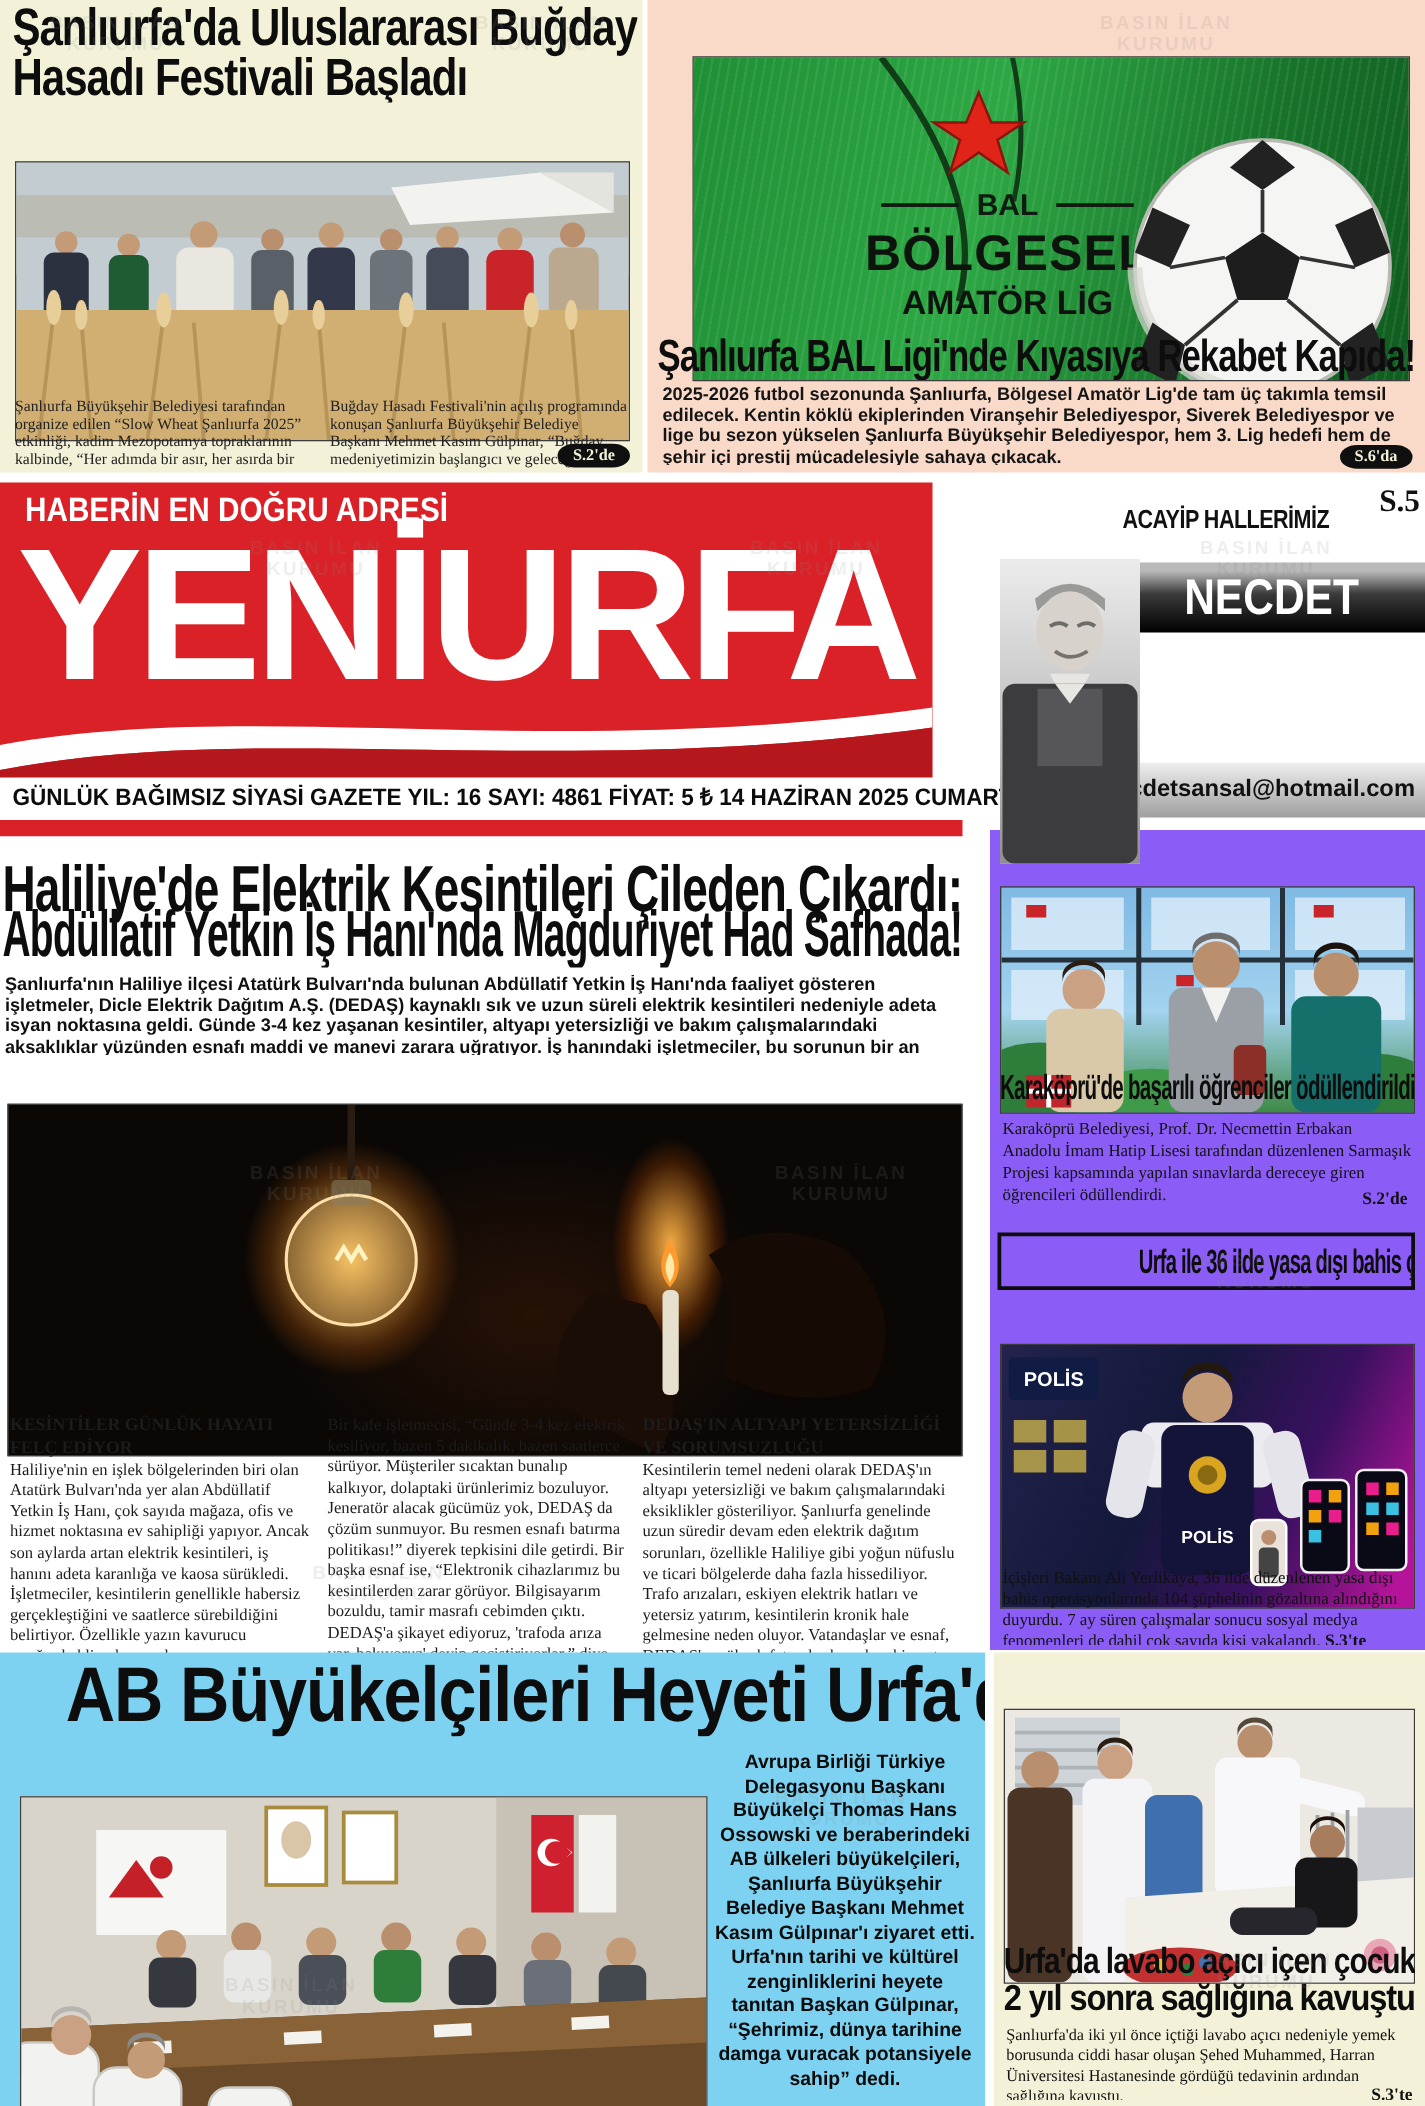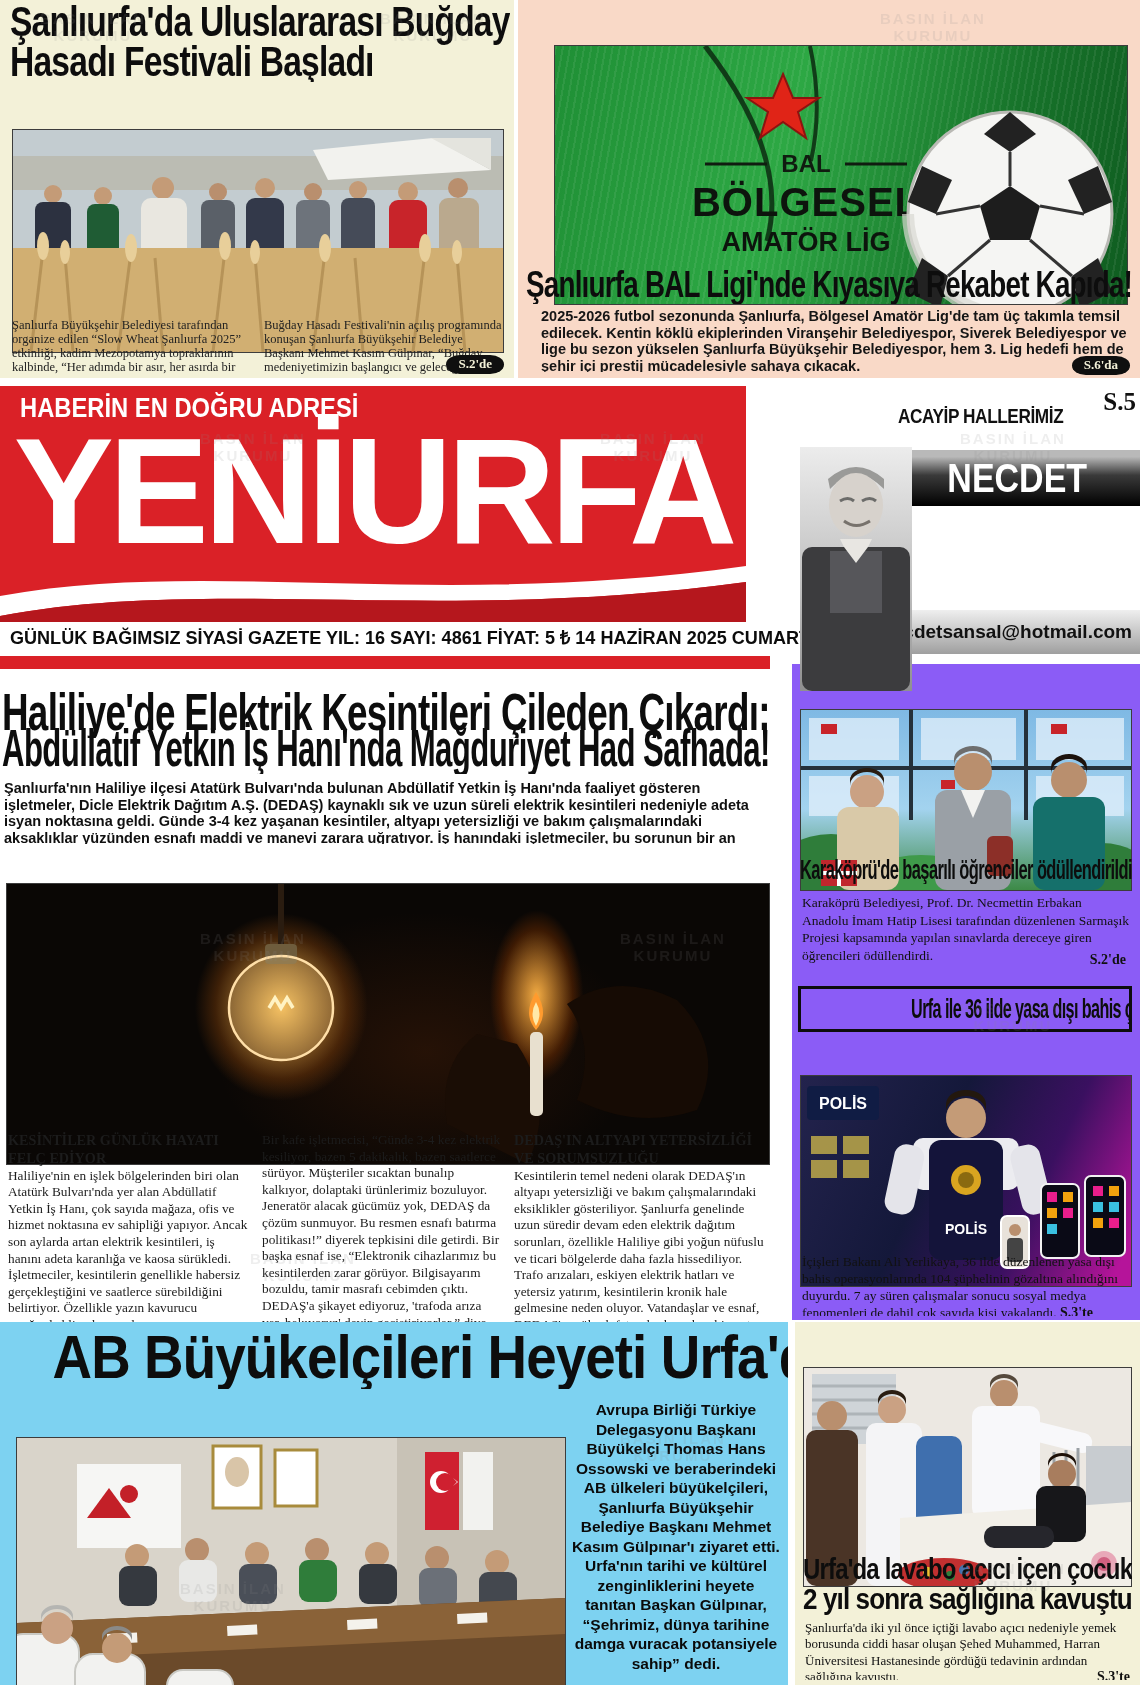--- a/index.html
+++ b/index.html
@@ -25,21 +25,21 @@
   .tl-cols .c{position:absolute;top:0;width:238px;}
 
   
   .tr{left:518px;top:0;width:622px;height:378px;background:#f9d9c7;}
   .tr-photo{left:36px;top:8px;width:572px;height:258px;
             background:linear-gradient(105deg,#1f8f35,#2da844 40%,#17732a 75%,#0f5c20);}
   .tr-photo .grass{position:absolute;inset:0;
       background:repeating-linear-gradient(100deg,rgba(255,255,255,.07) 0 2px,transparent 2px 7px);}
   .tr .hl{position:absolute;left:8px;top:266px;width:606px;overflow:hidden;}
   .tr .hl .ln{font-size:36px;line-height:1.05;}
-  .tr-body{position:absolute;left:23px;top:308px;width:598px;height:64px;overflow:hidden;
+  .tr-body{position:absolute;left:12px;top:308px;width:598px;height:64px;overflow:hidden;
            font-weight:bold;font-size:14.5px;line-height:1.15;color:#151515;}
 
   
   .mast{left:0;top:386px;width:746px;height:236px;background:#da2127;overflow:hidden;}
   .mast .tag{position:absolute;left:20px;top:7px;color:#fff;font-weight:bold;font-size:27px;
              letter-spacing:0;transform:scaleX(.88);transform-origin:0 0;white-space:nowrap;}
   .mast .ttl{position:absolute;left:0;top:30px;width:746px;text-align:center;color:#fff;
              font-weight:bold;font-size:150px;line-height:1;letter-spacing:-5px;}
   .mast svg{position:absolute;left:0;bottom:0;width:746px;height:70px;display:block;}
   .infoline{left:10px;top:624px;width:760px;font-weight:bold;font-size:19px;color:#0c0c0c;

